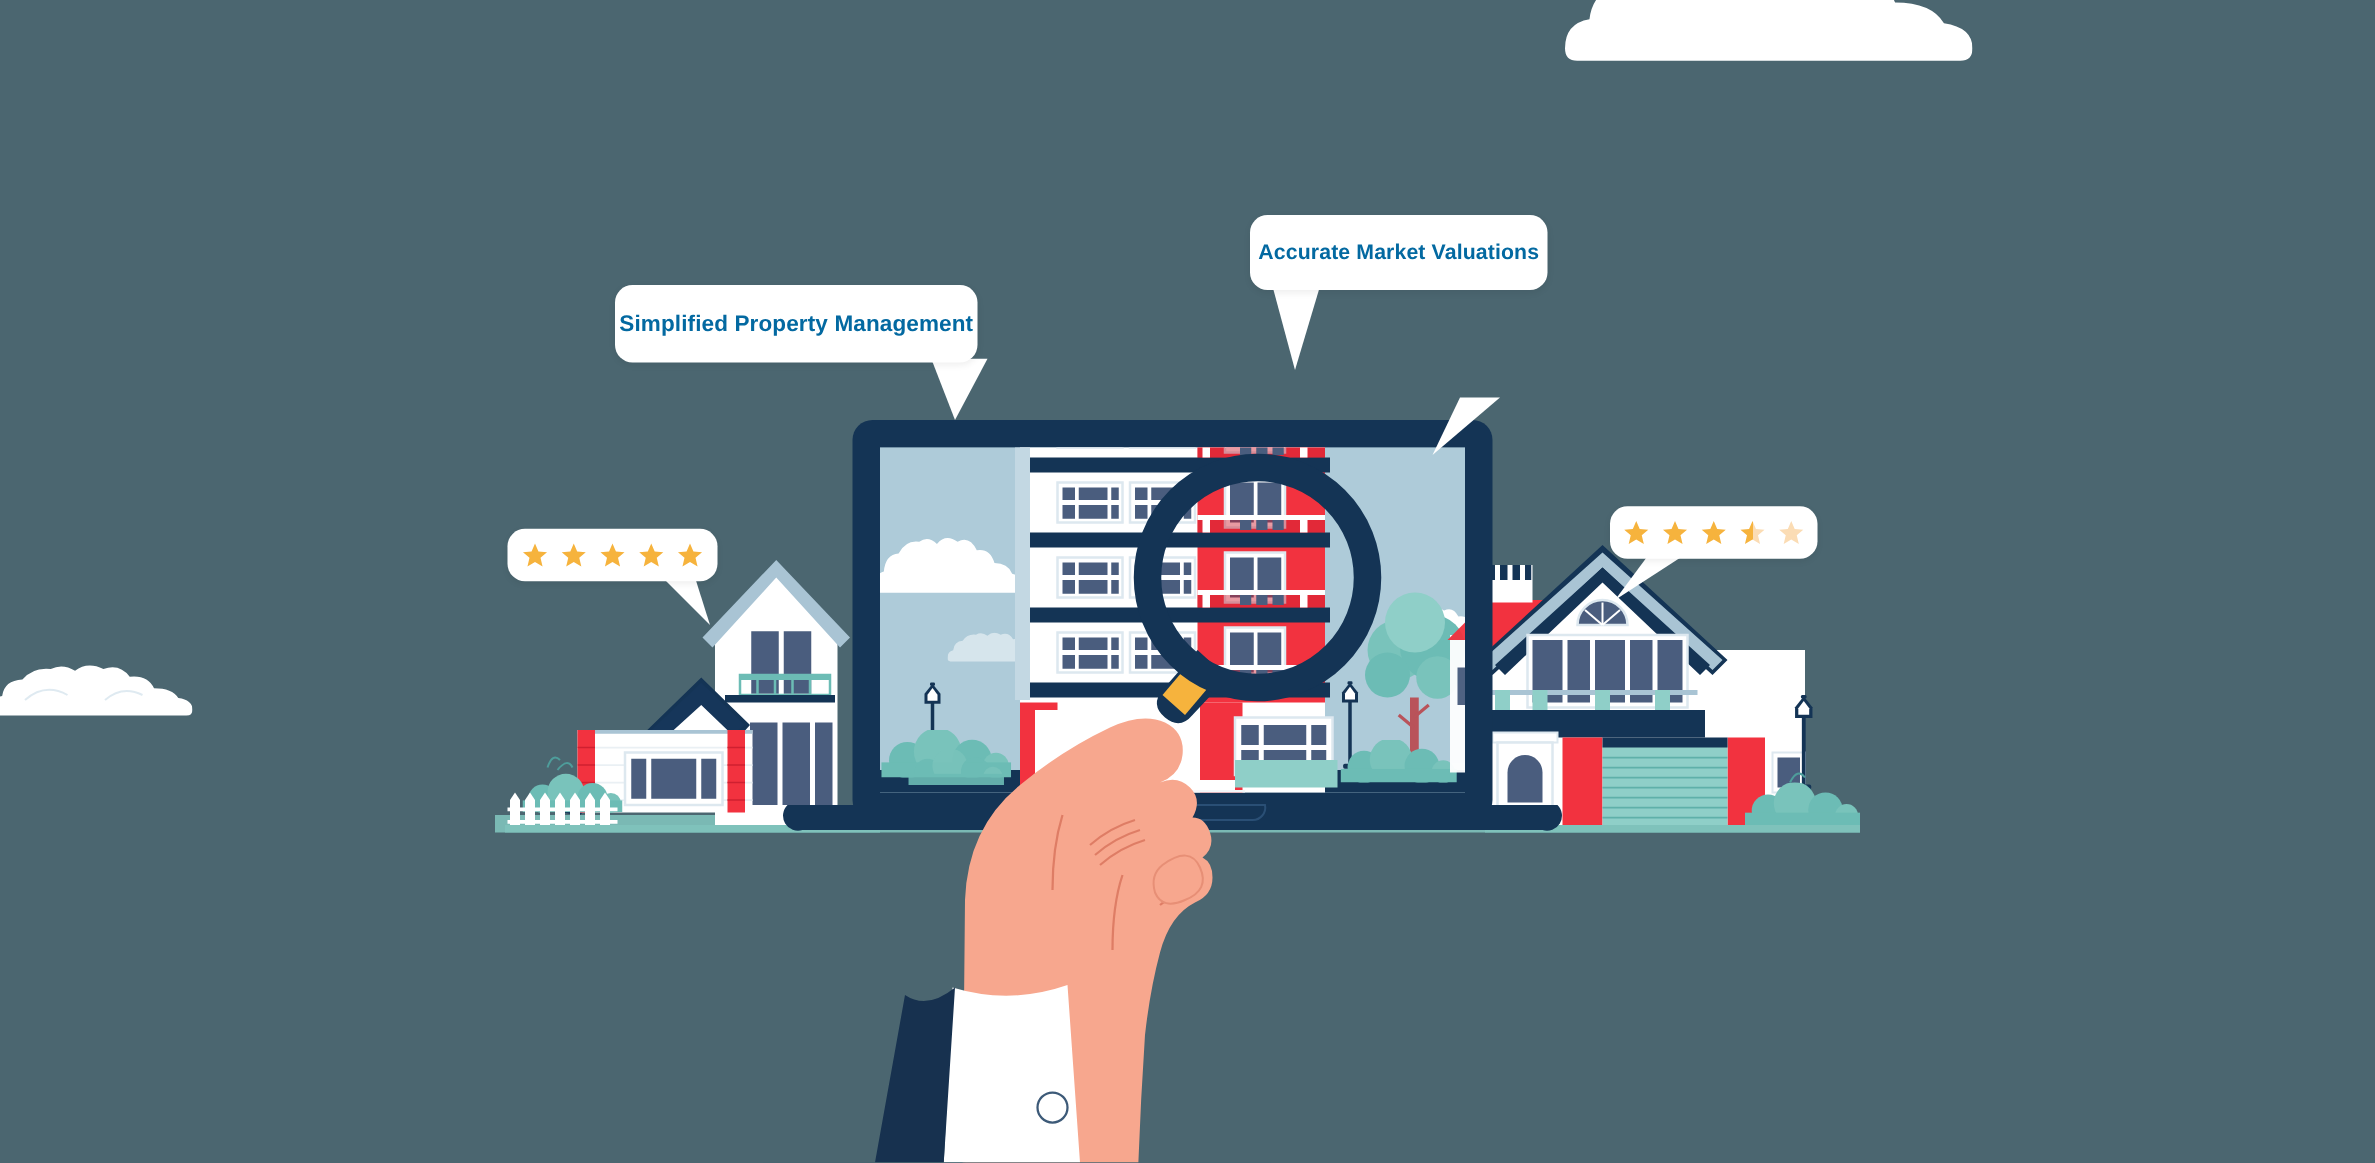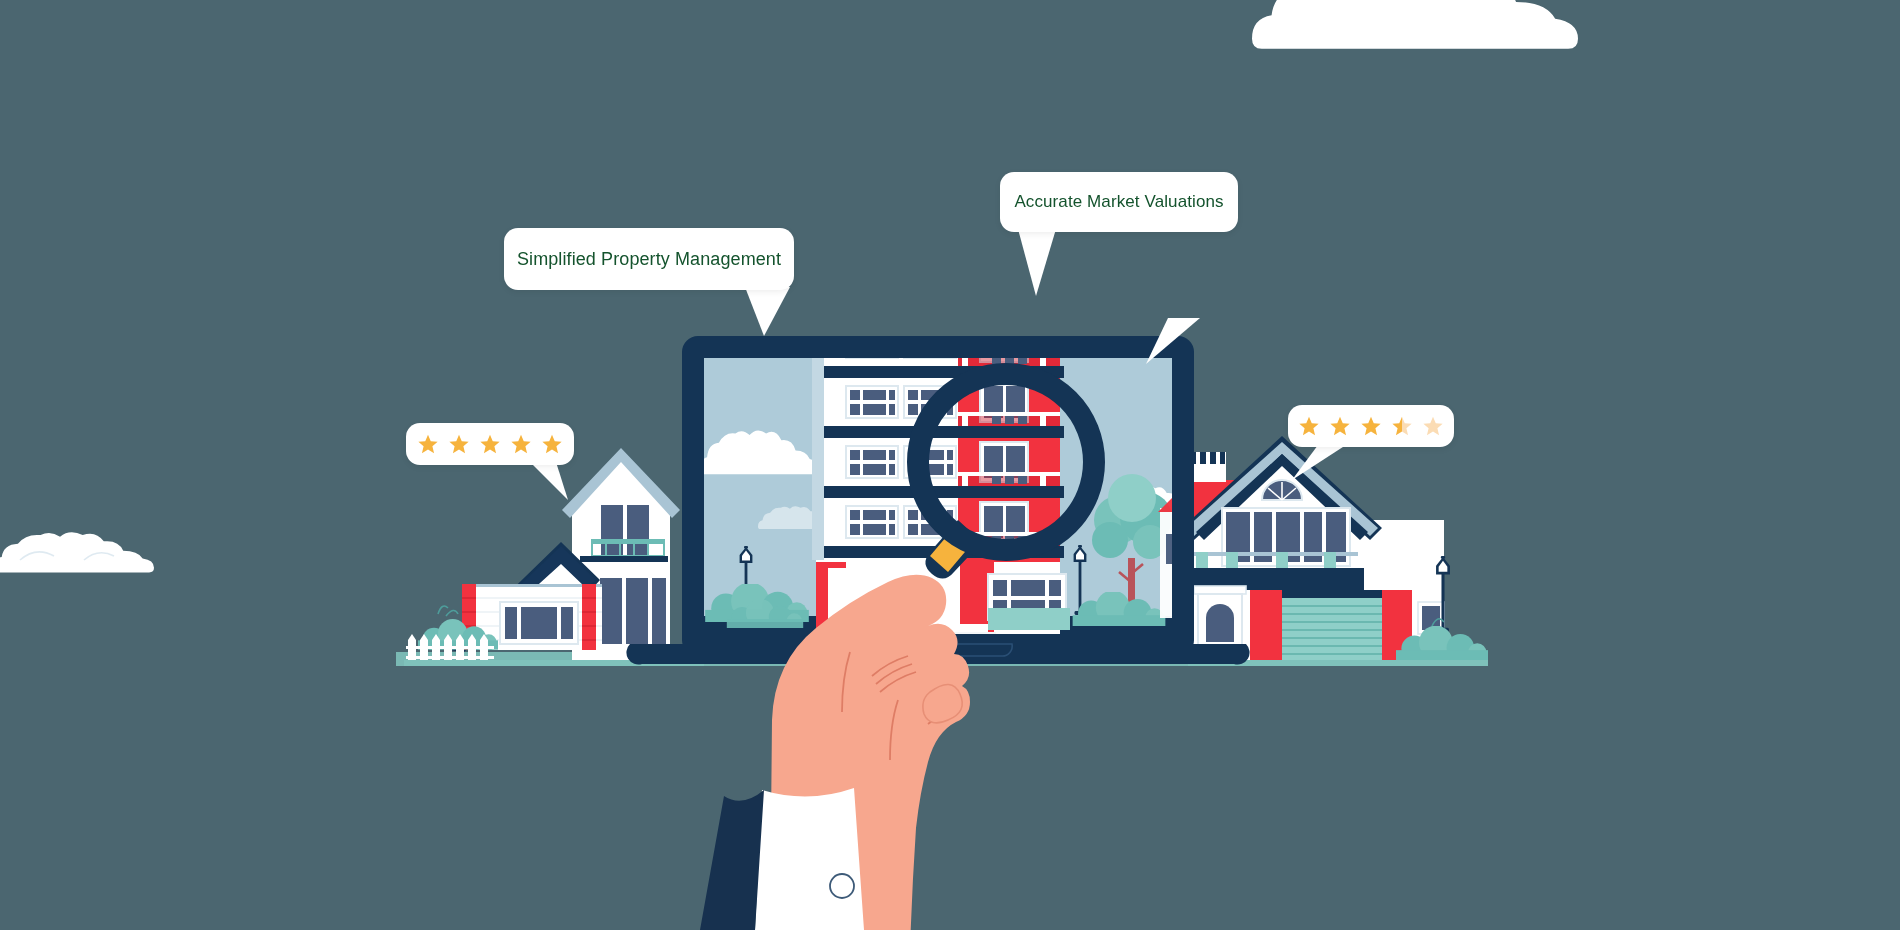--- a/index.html
+++ b/index.html
@@ -3,21 +3,21 @@
 <meta charset="utf-8">
 <style>
   html,body{margin:0;padding:0;background:#4b6670;}
   body{width:1900px;height:930px;overflow:hidden;
        font-family:"Liberation Sans","DejaVu Sans",sans-serif;}
   #stage{position:relative;width:1900px;height:930px;background:#4b6670;overflow:hidden;}
   #art{position:absolute;inset:0;}
   .bub{position:absolute;background:#ffffff;border-radius:14px;
        display:flex;align-items:center;justify-content:center;
        box-shadow:0 2px 6px rgba(0,0,0,.07);}
-  .bub .txt{color:#14532d;font-weight:400;letter-spacing:.1px;white-space:nowrap;}
+  .bub .txt{color:#0369a1;font-weight:700;letter-spacing:.1px;white-space:nowrap;}
   .stars{display:flex;align-items:center;gap:9px;}
   .stars svg{display:block;}
 </style>
 </head>
 <body>
 
 <div id="stage">
 
   <svg id="art" viewBox="0 0 1900 930" width="1900" height="930">
 
@@ -506,21 +506,21 @@
         <polygon points="745,287 790,287 764,336"></polygon>
         <polygon points="1018,229 1056,229 1036,296"></polygon>
         <polygon points="1168,318 1200,318 1146,364"></polygon>
         <polygon points="530,462 556,462 568,500"></polygon>
         <polygon points="1318,445 1346,445 1292,480"></polygon>
       </g>
 
     </g>
   </svg>
 
-  <div class="bub" style="left:504px;top:228px;width:290px;height:62px;">
+  <div class="bub" style="left:492px;top:228px;width:290px;height:62px;">
     <span class="txt" style="font-size:18px;">Simplified Property Management</span>
   </div>
 
   <div class="bub" style="left:1000px;top:172px;width:238px;height:60px;">
     <span class="txt" style="font-size:17px;">Accurate Market Valuations</span>
   </div>
 
 
   <div class="bub" style="left:406px;top:423px;width:168px;height:42px;">
     <span class="stars">

